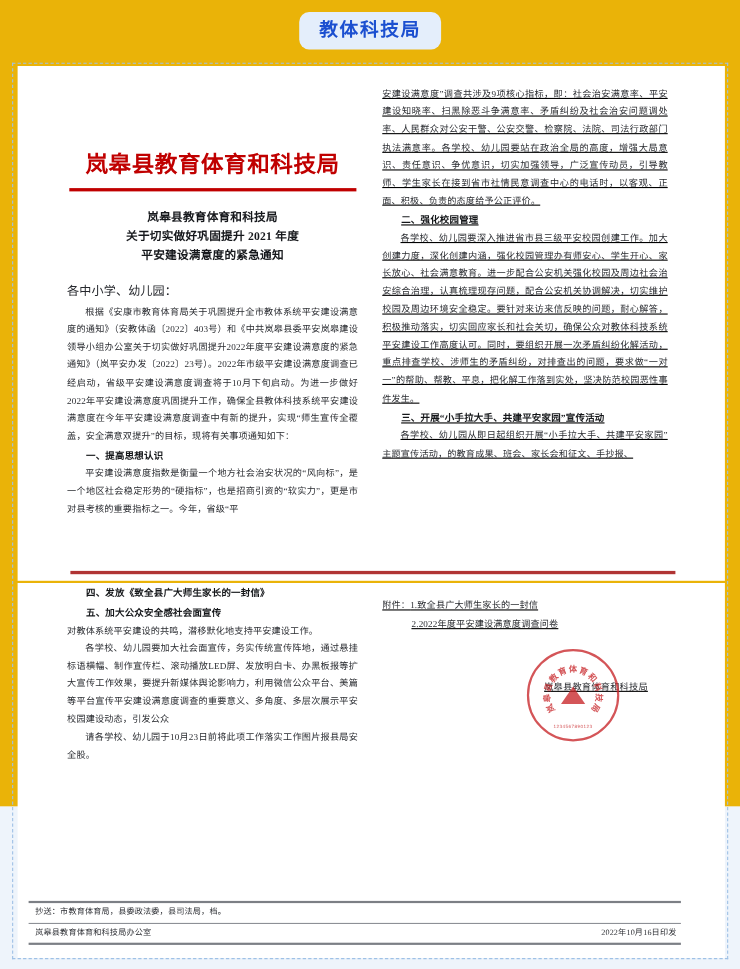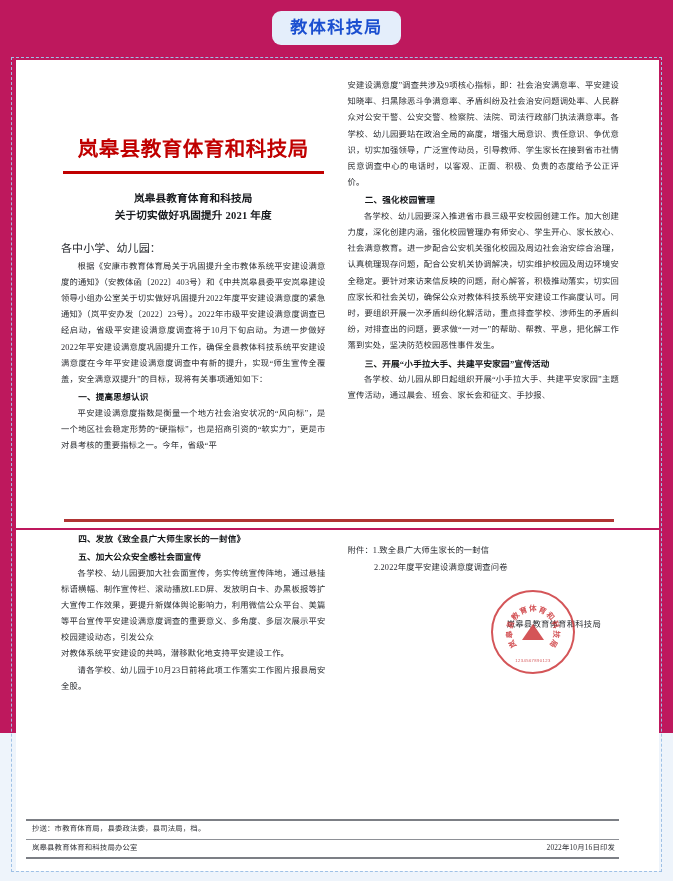--- a/index.html
+++ b/index.html
@@ -10,21 +10,21 @@
     height: 881px;
     overflow: hidden;
     background: #eef4fb;
     font-family: "Liberation Serif", "DejaVu Serif", serif;
   }
 
   #app {
     position: relative;
     width: 673px;
     height: 733px;
-    background: #be185d;
+    background: #eab308;
   }
 
   
   .badge-row {
     height: 52px;
     display: flex;
     align-items: flex-start;
     justify-content: center;
     padding-top: 11px;
   }
@@ -66,21 +66,21 @@
     position: absolute;
     inset: 0;
     display: flex;
   }
   .col {
     width: 50%;
     position: relative;
     padding: 0 18px;
   }
   .col-left  { padding-left: 45px; padding-right: 12px; }
-  .col-right { padding-left: 10px; padding-right: 40px; }
+  .col-right { padding-left: 10px; padding-right: 52px; text-decoration: underline; }
 
   
   .masthead {
     text-align: center;
     color: #c00000;
     font-size: 20.5px;
     font-weight: bold;
     letter-spacing: 0.5px;
     padding-top: 72px;
     font-family: "Liberation Serif", "DejaVu Serif", serif;
@@ -250,49 +250,50 @@
     <div class="page page-1">
       <div class="cols">
 
         <div class="col col-left">
           <div class="masthead">岚皋县教育体育和科技局</div>
           <div class="masthead-rule"></div>
 
           <div class="doc-title">
             <div>岚皋县教育体育和科技局</div>
             <div>关于切实做好巩固提升 2021 年度</div>
+            <div>平安建设满意度的紧急通知</div>
           </div>
 
           <div class="salutation">各中小学、幼儿园：</div>
 
           <div class="para">根据《安康市教育体育局关于巩固提升全市教体系统平安建设满意度的通知》（安教体函〔2022〕403号）和《中共岚皋县委平安岚皋建设领导小组办公室关于切实做好巩固提升2022年度平安建设满意度的紧急通知》（岚平安办发〔2022〕23号）。2022年市级平安建设满意度调查已经启动，省级平安建设满意度调查将于10月下旬启动。为进一步做好2022年平安建设满意度巩固提升工作，确保全县教体科技系统平安建设满意度在今年平安建设满意度调查中有新的提升，实现“师生宣传全覆盖，安全满意双提升”的目标，现将有关事项通知如下：</div>
           <div class="heading">一、提高思想认识</div>
           <div class="para">平安建设满意度指数是衡量一个地方社会治安状况的“风向标”，是一个地区社会稳定形势的“硬指标”，也是招商引资的“软实力”，更是市对县考核的重要指标之一。今年，省级“平</div>
         </div>
 
         <div class="col col-right">
           <div class="para flush" style="padding-top:18px">安建设满意度”调查共涉及9项核心指标，即：社会治安满意率、平安建设知晓率、扫黑除恶斗争满意率、矛盾纠纷及社会治安问题调处率、人民群众对公安干警、公安交警、检察院、法院、司法行政部门执法满意率。各学校、幼儿园要站在政治全局的高度，增强大局意识、责任意识、争优意识，切实加强领导，广泛宣传动员，引导教师、学生家长在接到省市社情民意调查中心的电话时，以客观、正面、积极、负责的态度给予公正评价。</div>
           <div class="heading">二、强化校园管理</div>
           <div class="para">各学校、幼儿园要深入推进省市县三级平安校园创建工作。加大创建力度，深化创建内涵，强化校园管理办有师安心、学生开心、家长放心、社会满意教育。进一步配合公安机关强化校园及周边社会治安综合治理，认真梳理现存问题，配合公安机关协调解决，切实维护校园及周边环境安全稳定。要针对来访来信反映的问题，耐心解答，积极推动落实，切实回应家长和社会关切，确保公众对教体科技系统平安建设工作高度认可。同时，要组织开展一次矛盾纠纷化解活动，重点排查学校、涉师生的矛盾纠纷，对排查出的问题，要求做“一对一”的帮助、帮教、平息，把化解工作落到实处，坚决防范校园恶性事件发生。</div>
           <div class="heading">三、开展“小手拉大手、共建平安家园”宣传活动</div>
-          <div class="para">各学校、幼儿园从即日起组织开展“小手拉大手、共建平安家园”主题宣传活动，通过晨会、班会、家长会和征文、手抄报、</div>
+          <div class="para">各学校、幼儿园从即日起组织开展“小手拉大手、共建平安家园”主题宣传活动，的教育成果、班会、家长会和征文、手抄报、</div>
         </div>
 
       </div>
       <div class="page-rule"></div>
     </div>
 
     <div class="page page-2">
       <div class="cols">
 
         <div class="col col-left">
           <div class="heading">四、发放《致全县广大师生家长的一封信》</div>
           <div class="heading">五、加大公众安全感社会面宣传</div>
+          <div class="para flush">对教体系统平安建设的共鸣，潜移默化地支持平安建设工作。</div>
           <div class="para">各学校、幼儿园要加大社会面宣传，务实传统宣传阵地，通过悬挂标语横幅、制作宣传栏、滚动播放LED屏、发放明白卡、办黑板报等扩大宣传工作效果，要提升新媒体舆论影响力，利用微信公众平台、美篇等平台宣传平安建设满意度调查的重要意义、多角度、多层次展示平安校园建设动态，引发公众</div>
-          <div class="para flush">对教体系统平安建设的共鸣，潜移默化地支持平安建设工作。</div>
           <div class="para">请各学校、幼儿园于10月23日前将此项工作落实工作图片报县局安全股。</div>
         </div>
 
         <div class="col col-right">
           <div class="attach-block">
             <div class="attach-line"><span>附件：</span><span>1.致全县广大师生家长的一封信</span></div>
             <div class="attach-line indent">2.2022年度平安建设满意度调查问卷</div>
           </div>
 
           <div class="signature">

